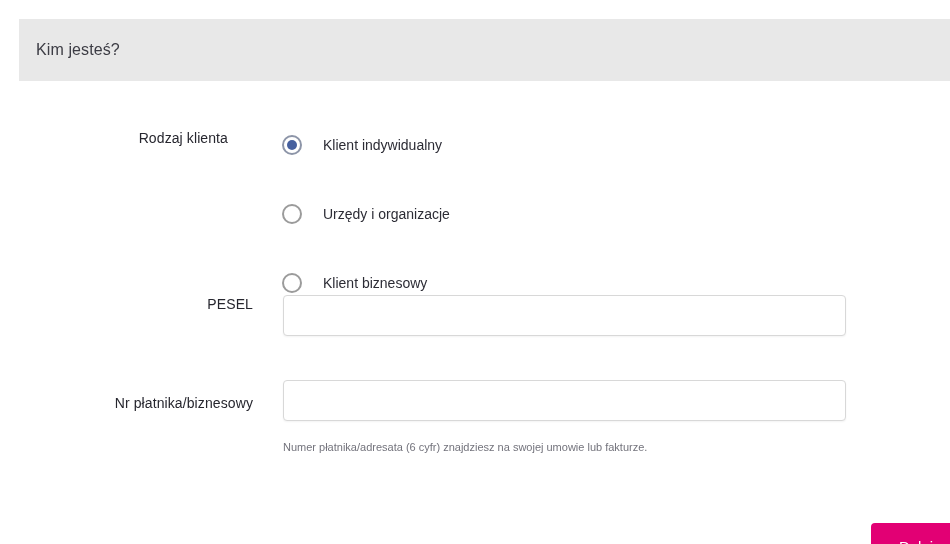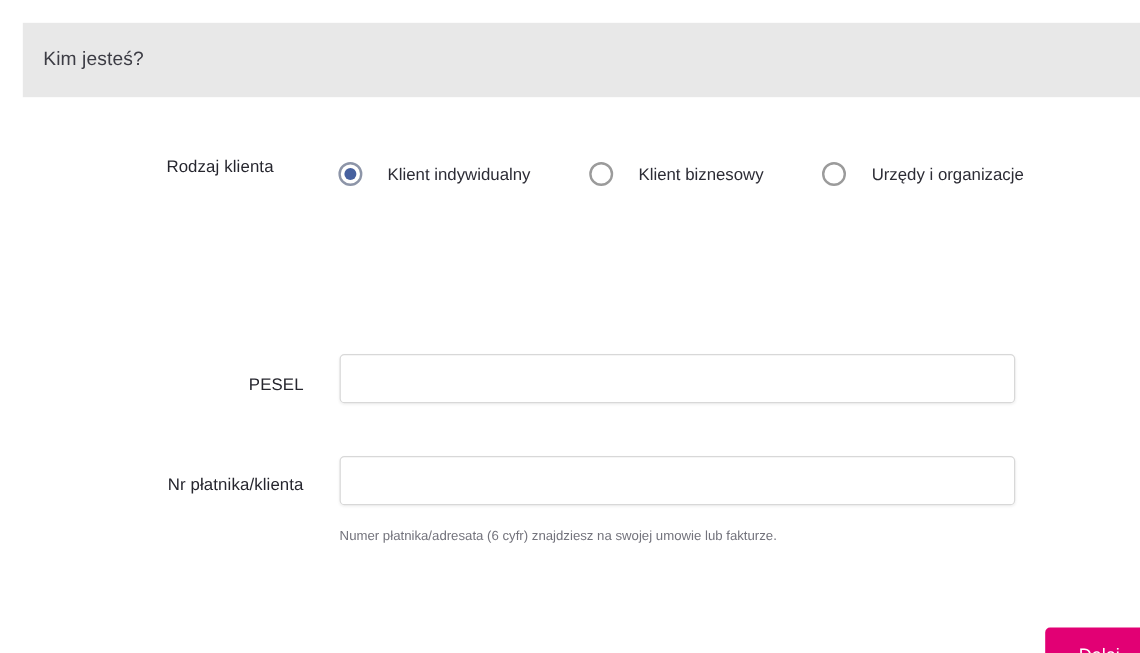--- a/index.html
+++ b/index.html
@@ -33,28 +33,28 @@
   .field-label {
     position: absolute;
     left: 0;
     text-align: right;
     font-size: 14px;
     color: #26262e;
     letter-spacing: 0.1px;
     padding-left: 44px;
   }
   .label-radio-group { width: 212px; top: 114px; }
-  .label-pesel        { width: 237px; top: 296px; }
+  .label-pesel        { width: 237px; top: 280px; }
   .label-payer        { width: 237px; top: 379px; }
   
   .radio-group {
     position: absolute;
     left: 258px; top: 111px;
     display: flex;
-    flex-direction: row;
+    flex-direction: column;
     gap: 33px;
   }
   .radio-option {
     display: flex;
     align-items: center;
     gap: 13px;
     cursor: pointer;
   }
   .radio {
     width: 20px; height: 20px;
@@ -128,31 +128,31 @@
 
   <div class="field-label label-radio-group">Rodzaj klienta</div>
 
   <div class="radio-group">
     <div class="radio-option">
       <span class="radio checked"></span>
       <span class="radio-label">Klient indywidualny</span>
     </div>
     <div class="radio-option">
       <span class="radio"></span>
-      <span class="radio-label">Klient biznesowy</span>
+      <span class="radio-label">Urzędy i organizacje</span>
     </div>
     <div class="radio-option">
       <span class="radio"></span>
-      <span class="radio-label">Urzędy i organizacje</span>
+      <span class="radio-label">Klient biznesowy</span>
     </div>
   </div>
 
   <div class="field-label label-pesel">PESEL</div>
   <input class="text-input input-pesel" type="text" value="" style="">
 
-  <div class="field-label label-payer">Nr płatnika/klienta</div>
+  <div class="field-label label-payer">Nr płatnika/biznesowy</div>
   <input class="text-input input-payer" type="text" value="" style="">
 
   <div class="helper-text">Numer płatnika/adresata (6 cyfr) znajdziesz na swojej umowie lub fakturze.</div>
 
   <button class="submit-button">Dalej</button>
 
 </div>
 
 </body></html>

